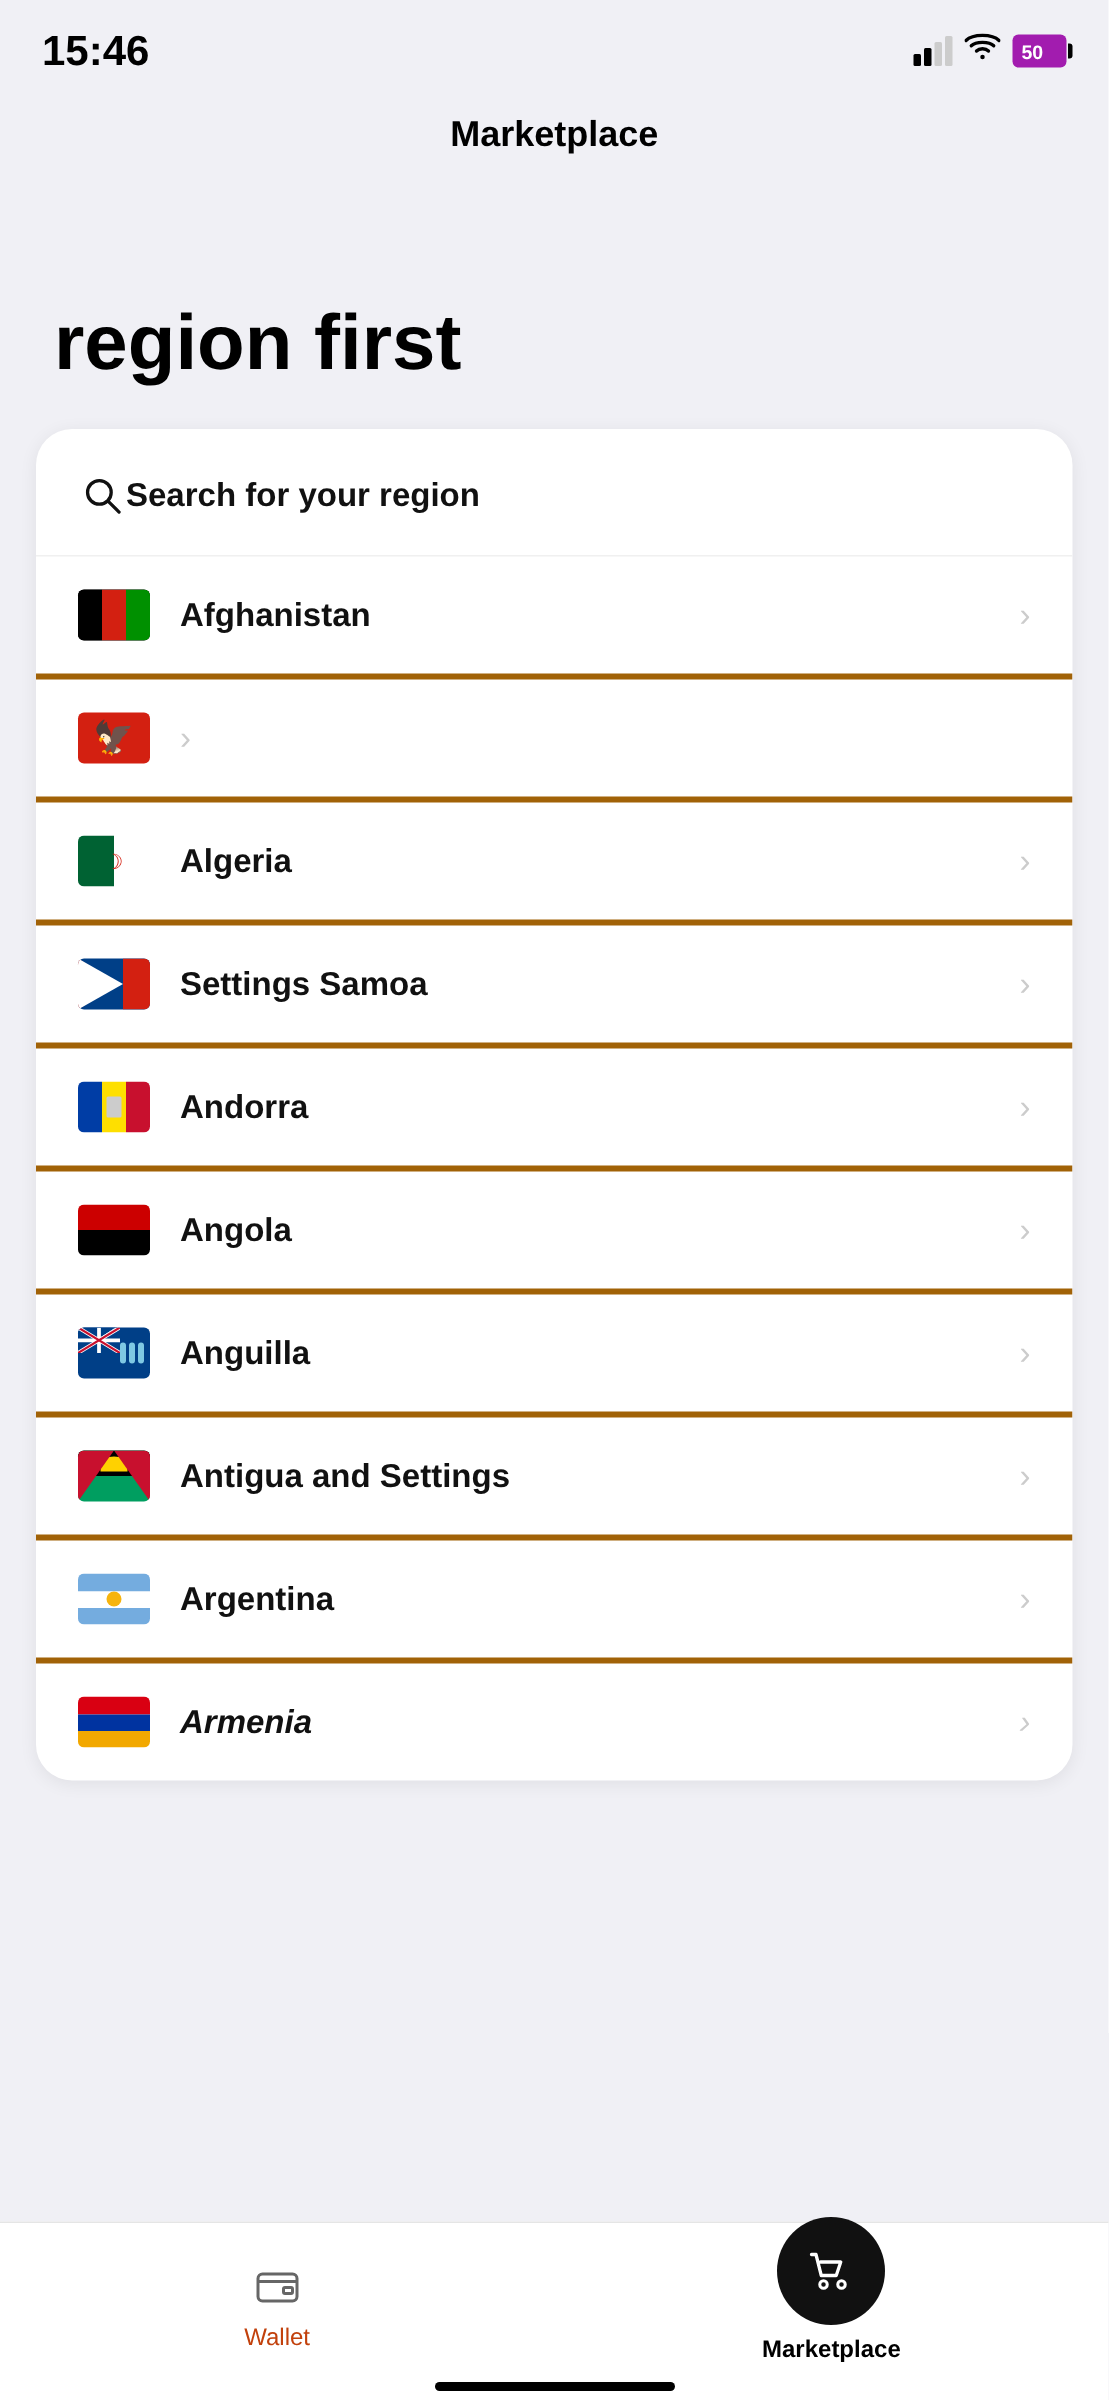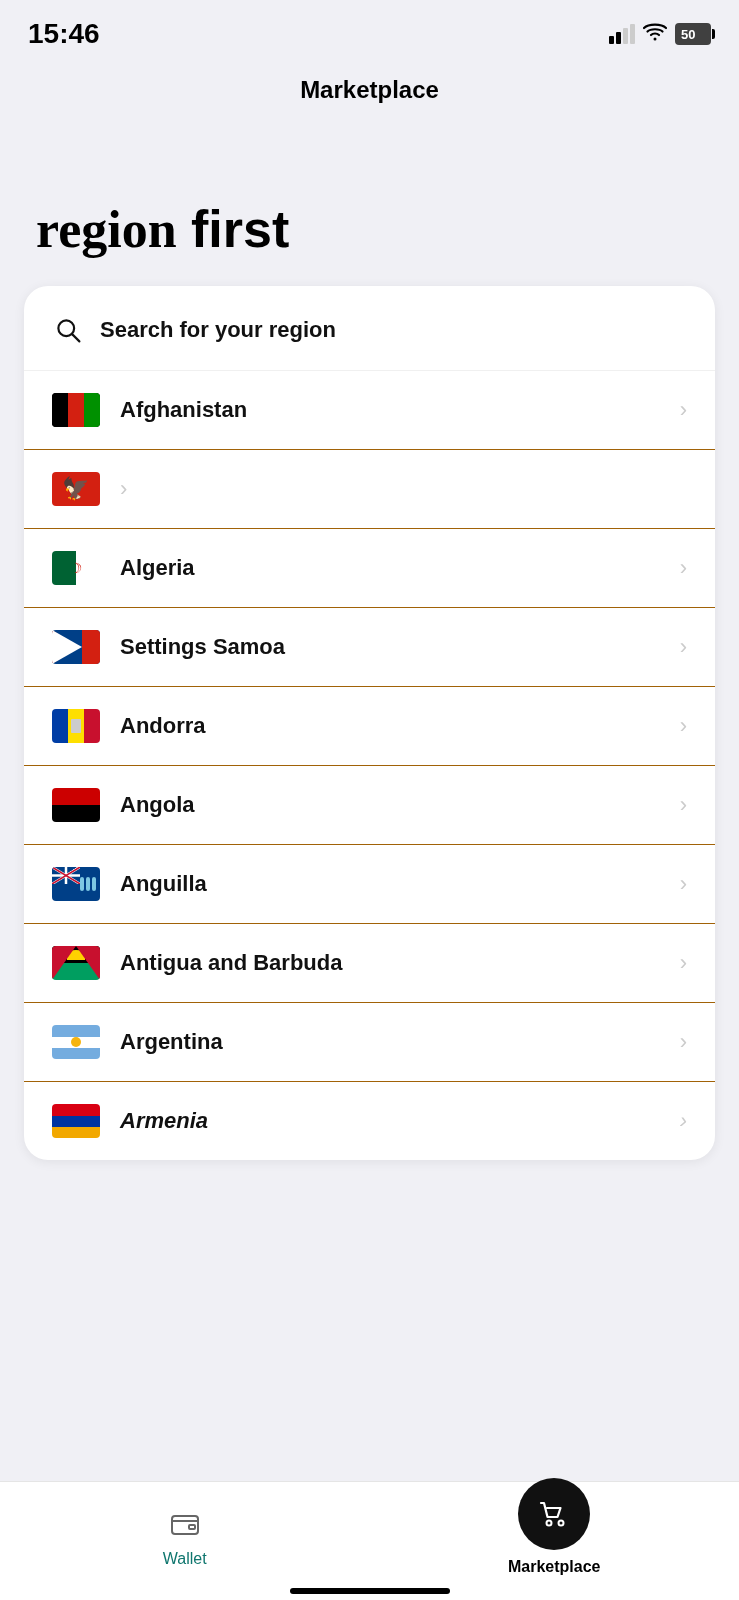--- a/index.html
+++ b/index.html
@@ -45,21 +45,21 @@
       border-radius: 1px;
     }
     .signal-bar.dim { background: #ccc; }
     .wifi-icon {
       font-size: 20px;
       color: #000;
     }
     .battery-box {
       display: flex;
       align-items: center;
-      background: #404040;
+      background: #a21caf;
       color: #fff;
       font-size: 13px;
       font-weight: 600;
       padding: 3px 6px;
       border-radius: 4px;
       min-width: 36px;
       height: 22px;
       position: relative;
     }
     .battery-box::after {
@@ -88,38 +88,37 @@
     
     .hero-heading {
       padding: 32px 36px 20px;
     }
     .hero-heading h1 {
       font-size: 52px;
       font-weight: 800;
       color: #000;
       line-height: 1.1;
     }
-    .hero-heading h1 span.bold { font-weight: 900; font-family: Liberation Serif, serif; }
+    .hero-heading h1 span.bold { font-weight: 900; }
 
     
     .card {
       background: #fff;
       border-radius: 24px;
       margin: 8px 24px 0;
       padding: 0;
       overflow: hidden;
       box-shadow: 0 2px 12px rgba(0,0,0,0.07);
     }
 
     
     .search-bar {
       display: flex;
       align-items: center;
       padding: 28px 28px 24px;
-      gap: 16px;
       border-bottom: 1px solid #f0f0f0;
     }
     .search-icon-wrap {
       width: 32px;
       height: 32px;
       display: flex;
       align-items: center;
       justify-content: center;
       flex-shrink: 0;
     }
@@ -134,21 +133,21 @@
     }
 
     
     .country-list {
       list-style: none;
     }
     .country-item {
       display: flex;
       align-items: center;
       padding: 22px 28px;
-      border-bottom: 1px solid #a16207;
+      border-bottom: 4px solid #a16207;
       cursor: pointer;
     }
     .country-item:last-child {
       border-bottom: none;
       font-style: italic;
     }
     .country-flag {
       width: 48px;
       height: 34px;
       border-radius: 4px;
@@ -278,21 +277,21 @@
       display: flex;
       flex-direction: column;
       align-items: center;
       gap: 8px;
       cursor: pointer;
       flex: 1;
     }
     .nav-label {
       font-size: 16px;
       font-weight: 500;
-      color: #0f766e;
+      color: #c2410c;
     }
     .nav-label.active {
       font-weight: 700;
       color: #000;
     }
     .nav-icon {
       width: 36px;
       height: 36px;
       display: flex;
       align-items: center;
@@ -460,21 +459,21 @@
       <span class="chevron-icon">›</span>
     </li>
 
     <li class="country-item">
       <div class="country-flag" style="position:relative;overflow:hidden;background:#009E60;">
         <div style="position:absolute;top:0;left:0;right:0;height:50%;background:#000;"></div>
         <div style="position:absolute;top:4px;left:50%;transform:translateX(-50%);width:18px;height:10px;background:#FFD100;border-radius:50% 50% 0 0;"></div>
         <div style="position:absolute;top:0;left:0;width:0;height:0;border-style:solid;border-width:34px 24px 0 0;border-color:#C8102E transparent transparent transparent;"></div>
         <div style="position:absolute;top:0;right:0;width:0;height:0;border-style:solid;border-width:34px 0 0 24px;border-color:#C8102E transparent transparent transparent;"></div>
       </div>
-      <span class="country-name">Antigua and Barbuda</span>
+      <span class="country-name">Antigua and Settings</span>
       <span class="chevron-icon">›</span>
     </li>
 
     <li class="country-item">
       <div class="country-flag flag-argentina">
         <div class="flag-argentina-light"></div>
         <div class="flag-argentina-white" style="display:flex;align-items:center;justify-content:center;">
           <div style="width:10px;height:10px;background:#F6B40E;border-radius:50%;"></div>
         </div>
         <div class="flag-argentina-light2"></div>

